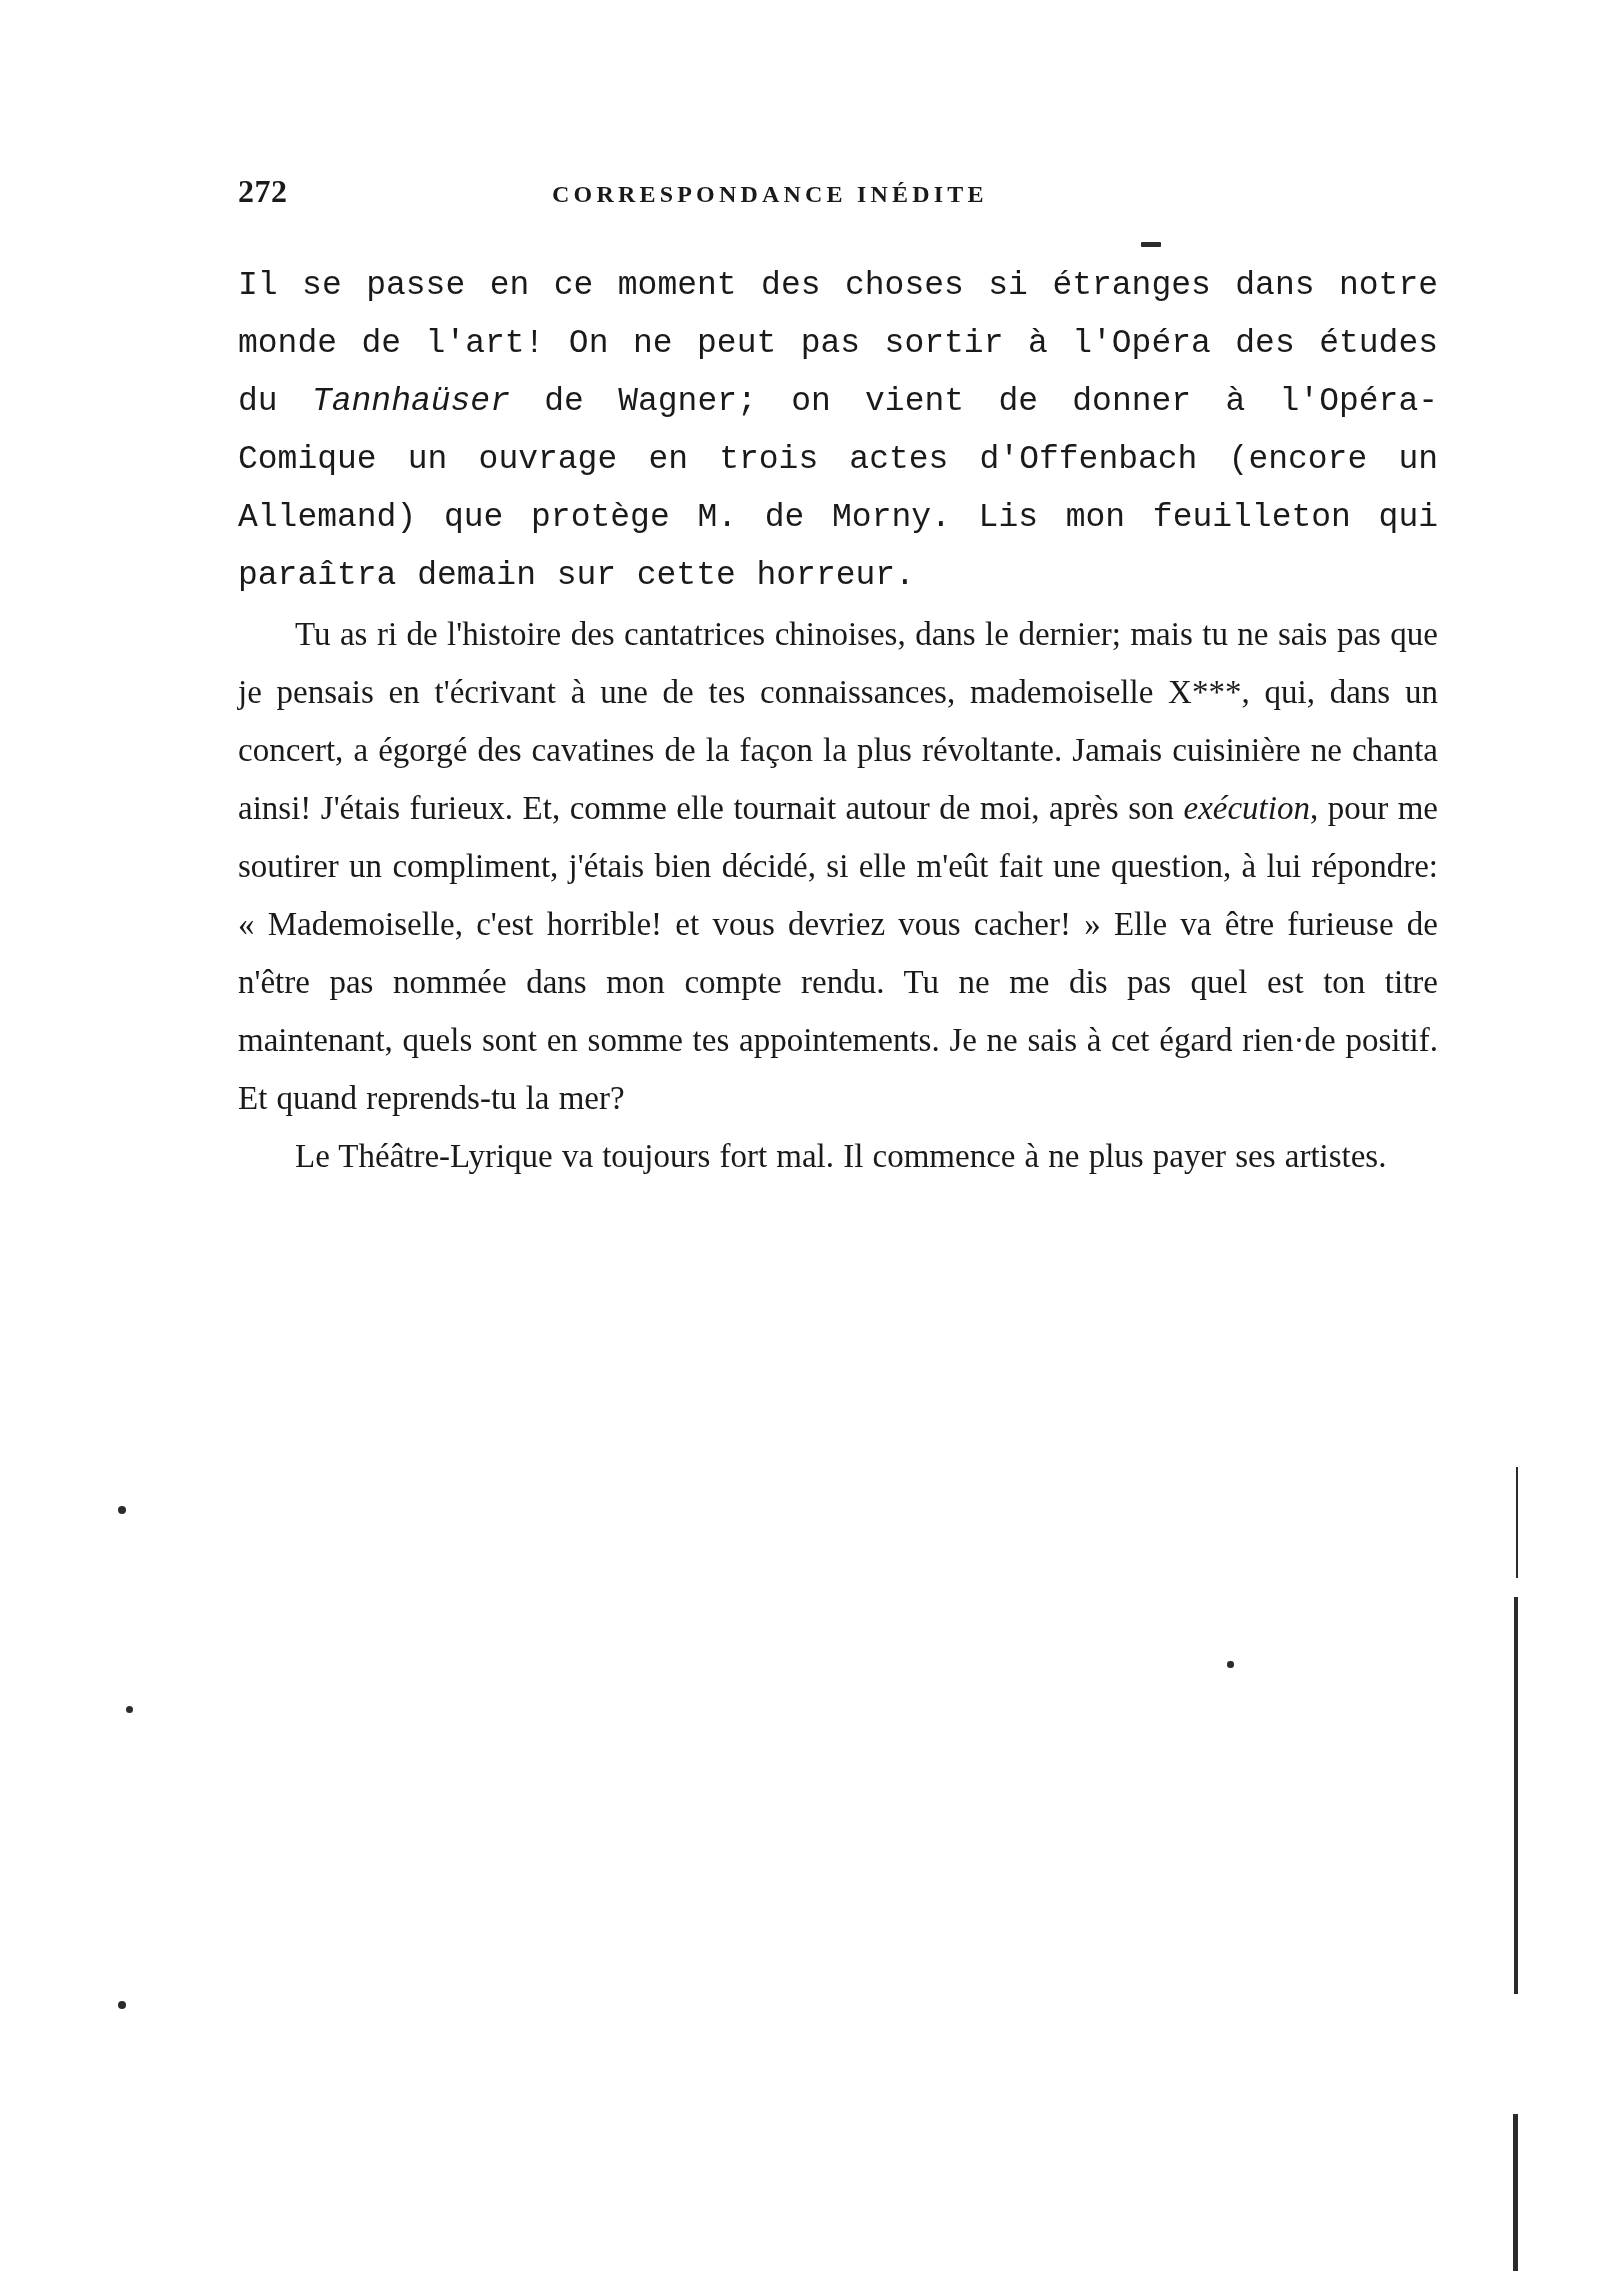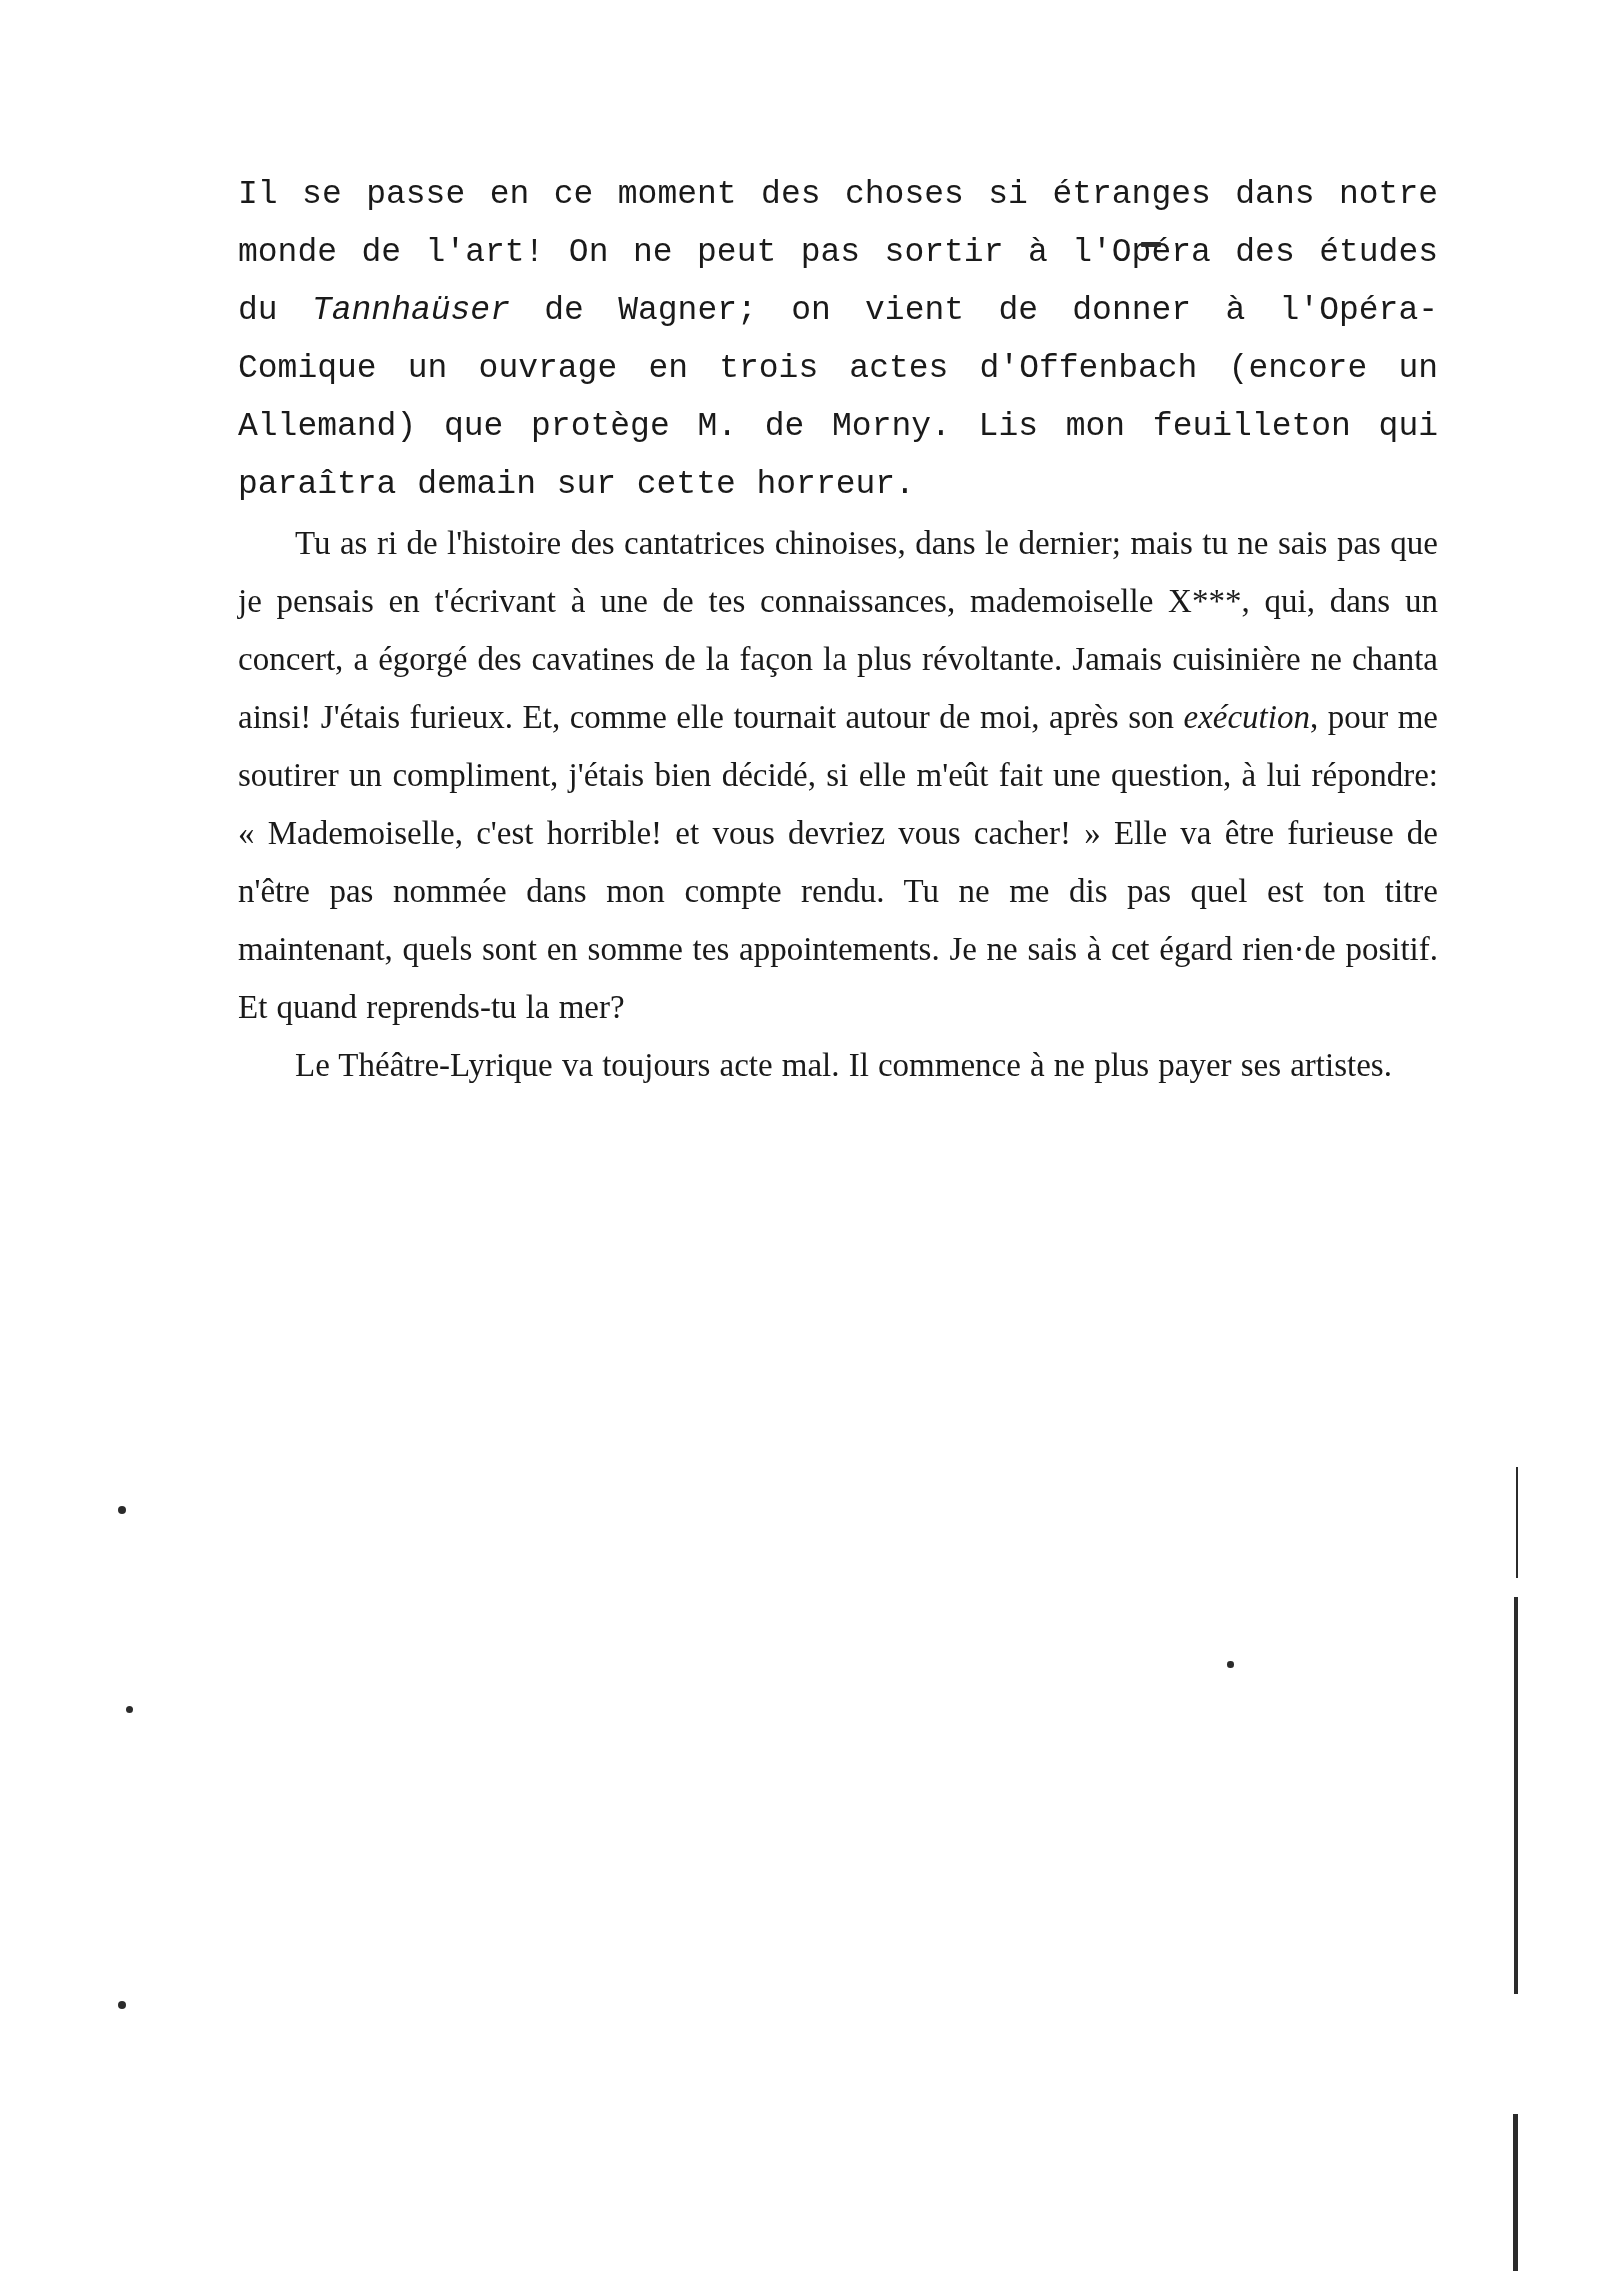--- a/index.html
+++ b/index.html
@@ -80,26 +80,30 @@
     border-radius: 50%;
   }
 </style>
 </head>
 <body>
 
 <div class="page">
 
   <div class="content">
 
+    <div class="running-head">
+      <div class="folio">272</div>
+      <div class="head-title">CORRESPONDANCE INÉDITE</div>
+    </div>
 
     <p class="para first"><span>Il se passe en ce moment des choses si étranges dans notre monde de l'art! On ne peut pas sortir à l'Opéra des études du </span><i>Tannhaüser</i><span> de Wagner; on vient de donner à l'Opéra-Comique un ouvrage en trois actes d'Offenbach (encore un Allemand) que protège M. de Morny. Lis mon feuilleton qui paraîtra demain sur cette horreur.</span></p>
 
     <p class="para"><span>Tu as ri de l'histoire des cantatrices chinoises, dans le dernier; mais tu ne sais pas que je pensais en t'écrivant à une de tes connaissances, mademoiselle X***, qui, dans un concert, a égorgé des cavatines de la façon la plus révoltante. Jamais cuisinière ne chanta ainsi! J'étais furieux. Et, comme elle tournait autour de moi, après son </span><i>exécution</i><span>, pour me soutirer un compliment, j'étais bien décidé, si elle m'eût fait une question, à lui répondre: « Mademoiselle, c'est horrible! et vous devriez vous cacher! » Elle va être furieuse de n'être pas nommée dans mon compte rendu. Tu ne me dis pas quel est ton titre maintenant, quels sont en somme tes appointements. Je ne sais à cet égard rien·de positif. Et quand reprends-tu la mer?</span></p>
 
-    <p class="para">Le Théâtre-Lyrique va toujours acte mal. Il commence à ne plus payer ses artistes.</p>
+    <p class="para">Le Théâtre-Lyrique va toujours fort mal. Il commence à ne plus payer ses artistes.</p>
 
 
 
   </div>
 
   <div class="marks">
     <span class="edge-rule" style="top:1467px; height:111px; width:1.8px;"></span>
     <span class="edge-rule" style="top:1597px; height:397px;"></span>
     <span class="edge-rule" style="top:2114px; height:157px; width:5.5px;"></span>
     <span class="speck" style="left:118px; top:1506px; width:8.3px; height:8.3px;"></span>

